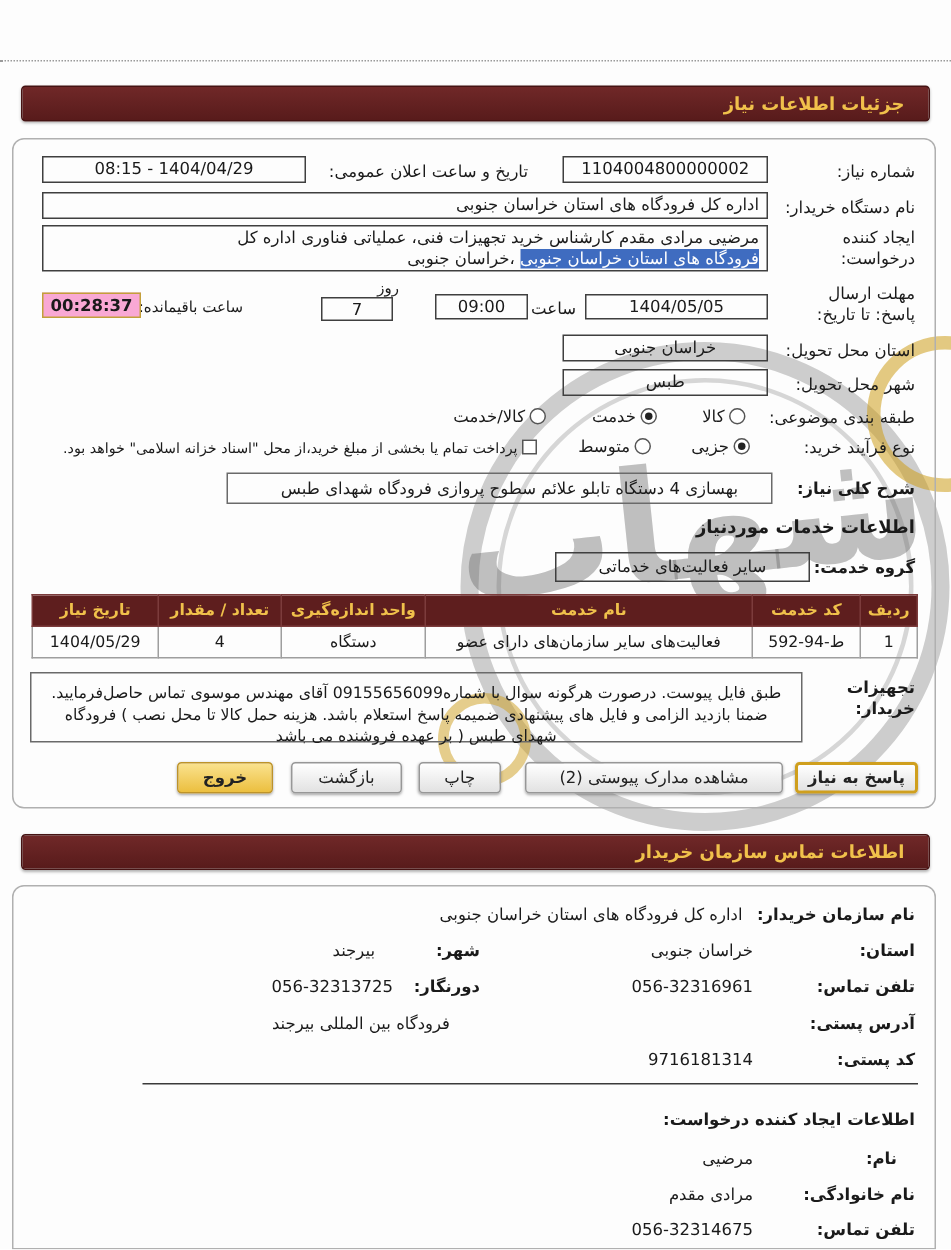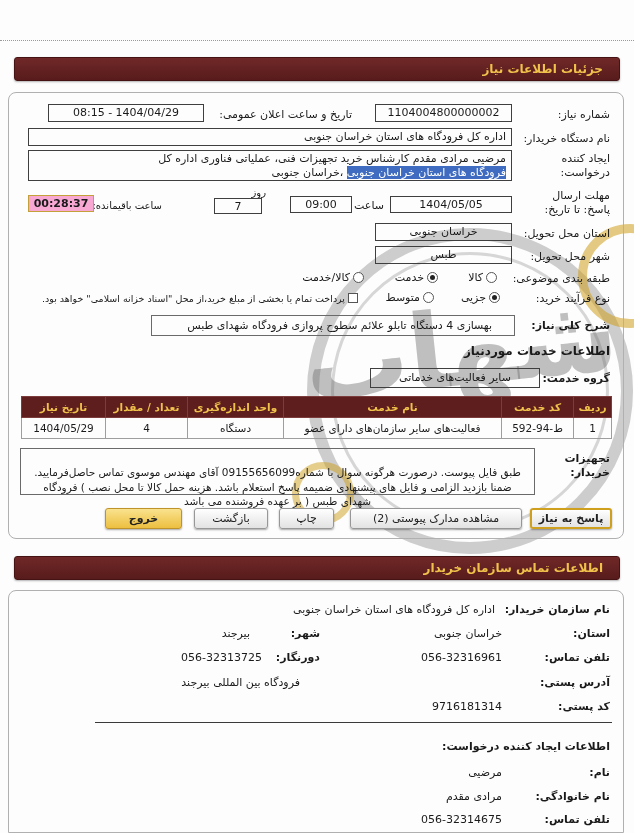--- a/index.html
+++ b/index.html
@@ -60,21 +60,21 @@
 
     <div class="bar" style="top:57px;">
       <span>جزئیات اطلاعات نیاز</span>
     </div>
 
     <div class="panel" style="top:92px;height:447px;"></div>
 
     <div class="lbl" style="top:108px;right:24px;">شماره نیاز:</div>
     <div class="field center" style="top:104px;right:122px;width:137px;height:18px;">1104004800000002</div>
     <div class="lbl" style="top:108px;right:282px;">تاریخ و ساعت اعلان عمومی:</div>
-    <div class="field center" style="top:104px;right:430px;width:156px;height:18px;"><span class="ltr">08:15 - 1404/04/29</span></div>
+    <div class="field center" style="top:104px;right:430px;width:176px;height:18px;"><span class="ltr">08:15 - 1404/04/29</span></div>
 
     <div class="lbl" style="top:132px;right:24px;">نام دستگاه خریدار:</div>
     <div class="field" style="top:128px;right:122px;width:484px;height:18px;">اداره کل فرودگاه های استان خراسان جنوبی</div>
 
     <div class="lbl" style="top:152px;right:24px;width:82px;">ایجاد کننده درخواست:</div>
     <div class="field wrapfield" style="top:150px;right:122px;width:484px;height:31px;">
       <span>مرضیی مرادی مقدم کارشناس خرید تجهیزات فنی، عملیاتی فناوری اداره کل</span><br>
       <span class="hl">فرودگاه های استان خراسان جنوبی</span><span> ،خراسان جنوبی</span>
     </div>
 
@@ -134,27 +134,27 @@
           <td>ط-94-592</td>
           <td>فعالیت‌های سایر سازمان‌های دارای عضو</td>
           <td>دستگاه</td>
           <td>4</td>
           <td>1404/05/29</td>
         </tr>
       </tbody>
     </table>
 
     <div class="lbl bold" style="top:452px;right:24px;width:70px;">تجهیزات خریدار:</div>
-    <div class="box" style="top:448px;right:99px;width:515px;height:47px;font-size:10.5px;text-align:center;line-height:1.4;padding:16px 6px;">طبق فایل پیوست. درصورت هرگونه سوال با شماره09155656099 آقای مهندس موسوی تماس حاصل‌فرمایید. ضمنا بازدید الزامی و فایل های پیشنهادی ضمیمه پاسخ استعلام باشد. هزینه حمل کالا تا محل نصب ) فرودگاه شهدای طبس ( بر عهده فروشنده می باشد</div>
+    <div class="box" style="top:448px;right:99px;width:515px;height:47px;font-size:10.5px;text-align:center;line-height:1.4;padding:6px 6px;">طبق فایل پیوست. درصورت هرگونه سوال با شماره09155656099 آقای مهندس موسوی تماس حاصل‌فرمایید. ضمنا بازدید الزامی و فایل های پیشنهادی ضمیمه پاسخ استعلام باشد. هزینه حمل کالا تا محل نصب ) فرودگاه شهدای طبس ( بر عهده فروشنده می باشد</div>
 
     <button class="btn btn-respond" style="right:22px;width:82px;">پاسخ به نیاز</button>
     <button class="btn" style="right:112px;width:172px;">مشاهده مدارک پیوستی (2)</button>
     <button class="btn" style="right:300px;width:55px;">چاپ</button>
     <button class="btn" style="right:366px;width:74px;">بازگشت</button>
-    <button class="btn btn-exit" style="right:452px;width:77px;">خروج</button>
+    <button class="btn btn-exit" style="right:452px;width:64px;">خروج</button>
 
     <div class="bar" style="top:556px;">
       <span>اطلاعات تماس سازمان خریدار</span>
     </div>
 
     <div class="panel" style="top:590px;height:243px;border-radius:8px 8px 0 0;"></div>
 
     <div class="lbl bold" style="top:603px;right:24px;">نام سازمان خریدار:</div>
     <div class="val" style="top:603px;right:139px;">اداره کل فرودگاه های استان خراسان جنوبی</div>
 
@@ -171,21 +171,21 @@
     <div class="lbl bold" style="top:676px;right:24px;">آدرس پستی:</div>
     <div class="val" style="top:676px;right:334px;">فرودگاه بین المللی بیرجند</div>
 
     <div class="lbl bold" style="top:700px;right:24px;">کد پستی:</div>
     <div class="val" style="top:700px;right:132px;"><span class="ltr">9716181314</span></div>
 
     <div class="hr" style="top:722px;"></div>
 
     <div class="lbl bold" style="top:740px;right:24px;">اطلاعات ایجاد کننده درخواست:</div>
 
-    <div class="lbl bold" style="top:766px;right:24px;">نام:</div>
+    <div class="lbl bold" style="top:766px;right:36px;">نام:</div>
     <div class="val" style="top:766px;right:132px;">مرضیی</div>
 
     <div class="lbl bold" style="top:790px;right:24px;">نام خانوادگی:</div>
     <div class="val" style="top:790px;right:132px;">مرادی مقدم</div>
 
     <div class="lbl bold" style="top:813px;right:24px;">تلفن تماس:</div>
     <div class="val" style="top:813px;right:132px;"><span class="ltr">056-32314675</span></div>
 
   </div>
 </div>

